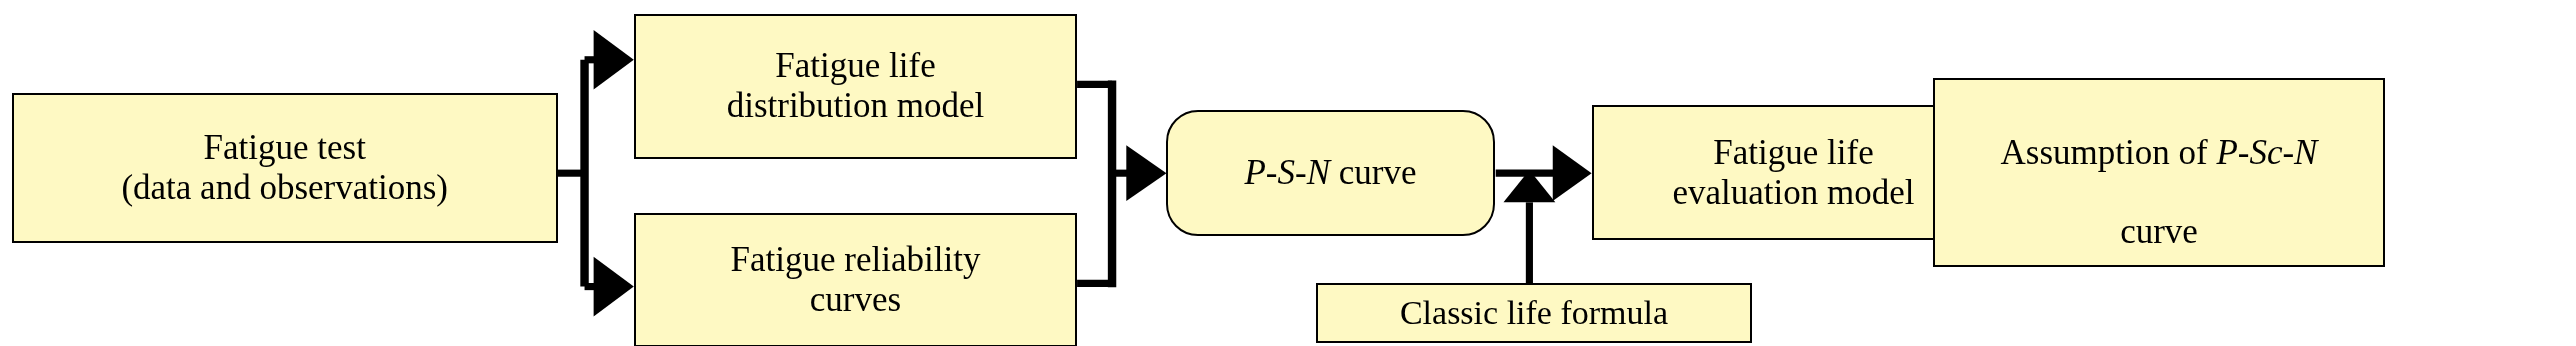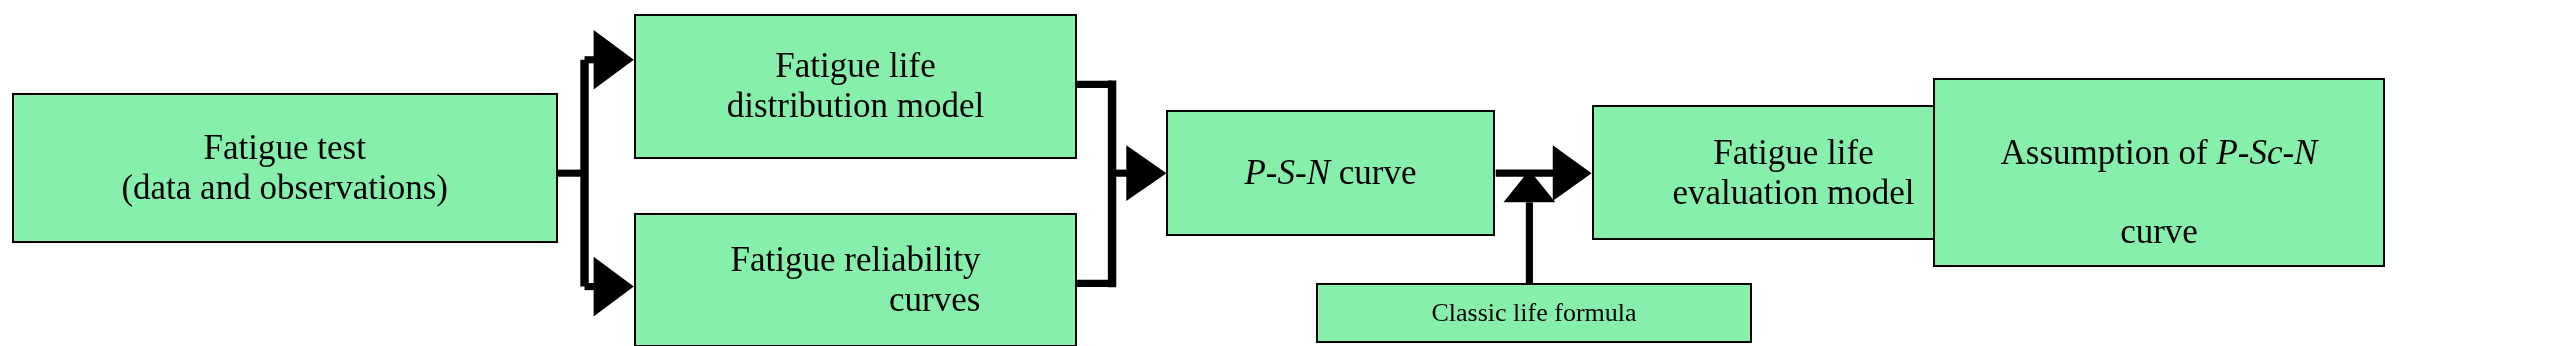--- a/index.html
+++ b/index.html
@@ -19,41 +19,41 @@
     position: absolute;
     left: 0;
     top: 0;
     width: 2576px;
     height: 347px;
   }
   .node-box {
     position: absolute;
     box-sizing: border-box;
     border: 2.6px solid #000000;
-    background: #86efac;
+    background: #fef9c3;
     display: flex;
     align-items: center;
     justify-content: center;
     text-align: center;
   }
   .node-label {
     font-family: "Liberation Serif", "DejaVu Serif", serif;
     font-size: 35px;
     line-height: 1.14;
     color: #000000;
     letter-spacing: 0px;
     padding: 0 5.2px;
     white-space: pre-line;
   }
   .node-label.italic-lead em,
   .node-label em {
     font-style: italic;
   }
   .slim .node-label {
-    font-size: 26px;
+    font-size: 34px;
   }
 </style>
 </head>
 <body>
 
 <div id="flow-root">
 
   <svg id="flow-svg" viewBox="0 0 3975 535" xmlns="http://www.w3.org/2000/svg">
     <defs>
       <marker id="arrowRight" markerWidth="10" markerHeight="10" refX="0" refY="5" orient="auto" markerUnits="strokeWidth">
@@ -109,26 +109,26 @@
   <div class="node-box" style="left:11.7px; top:93px; width:546px; height:150px;">
     <div class="node-label">Fatigue test
 (data and observations)</div>
   </div>
 
   <div class="node-box" style="left:634px; top:13.6px; width:443px; height:145px;">
     <div class="node-label">Fatigue life
 distribution model</div>
   </div>
 
-  <div class="node-box" style="left:634px; top:213px; width:443px; height:134px;text-align:right;">
+  <div class="node-box" style="left:634px; top:213px; width:443px; height:134px;">
     <div class="node-label">Fatigue reliability
 curves</div>
   </div>
 
-  <div class="node-box" style="left:1166px; top:110px; width:329px; height:126px;">
+  <div class="node-box" style="left:1166px; top:110px; width:329px; height:126px;border-radius:32px;">
     <div class="node-label">
       <em>P-S-N</em><span> curve</span><br>
     </div>
   </div>
 
   <div class="node-box" style="left:1592px; top:105px; width:403px; height:135px;">
     <div class="node-label">Fatigue life
 evaluation model</div>
   </div>
 

